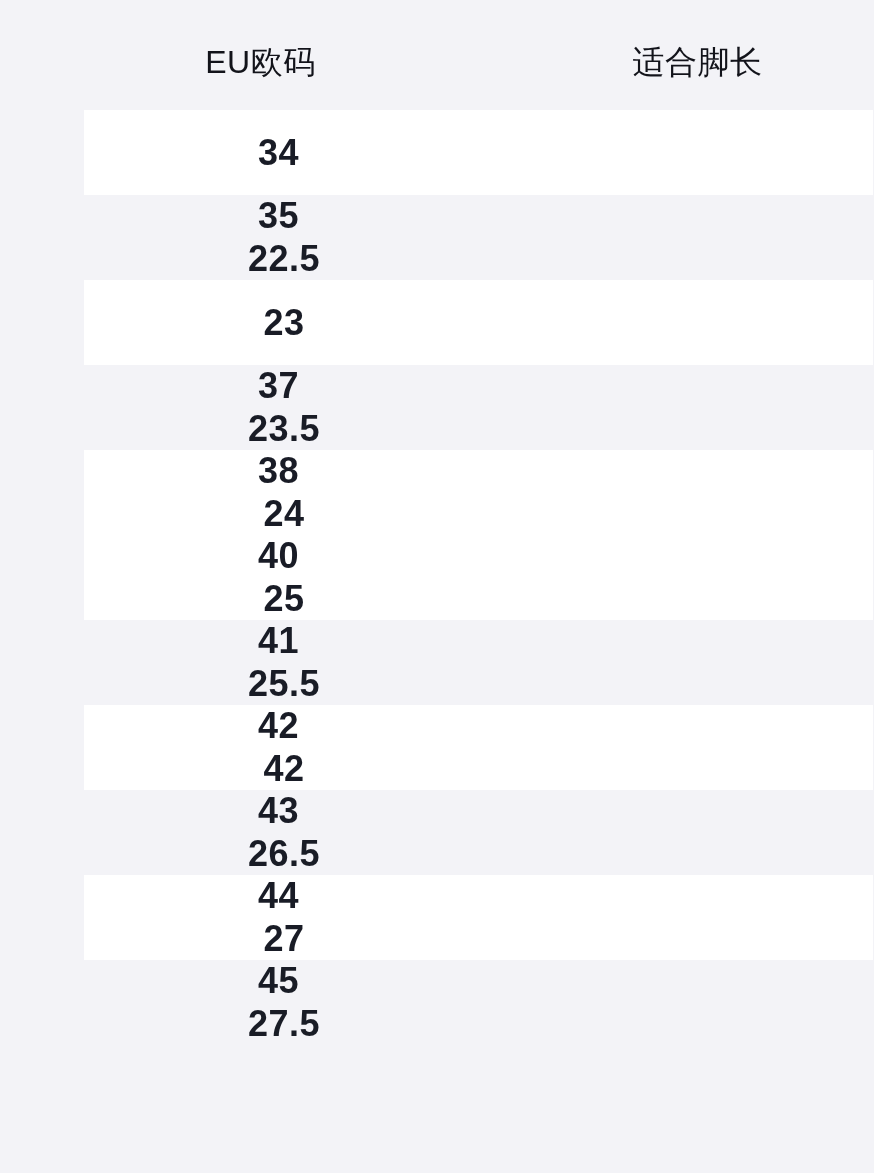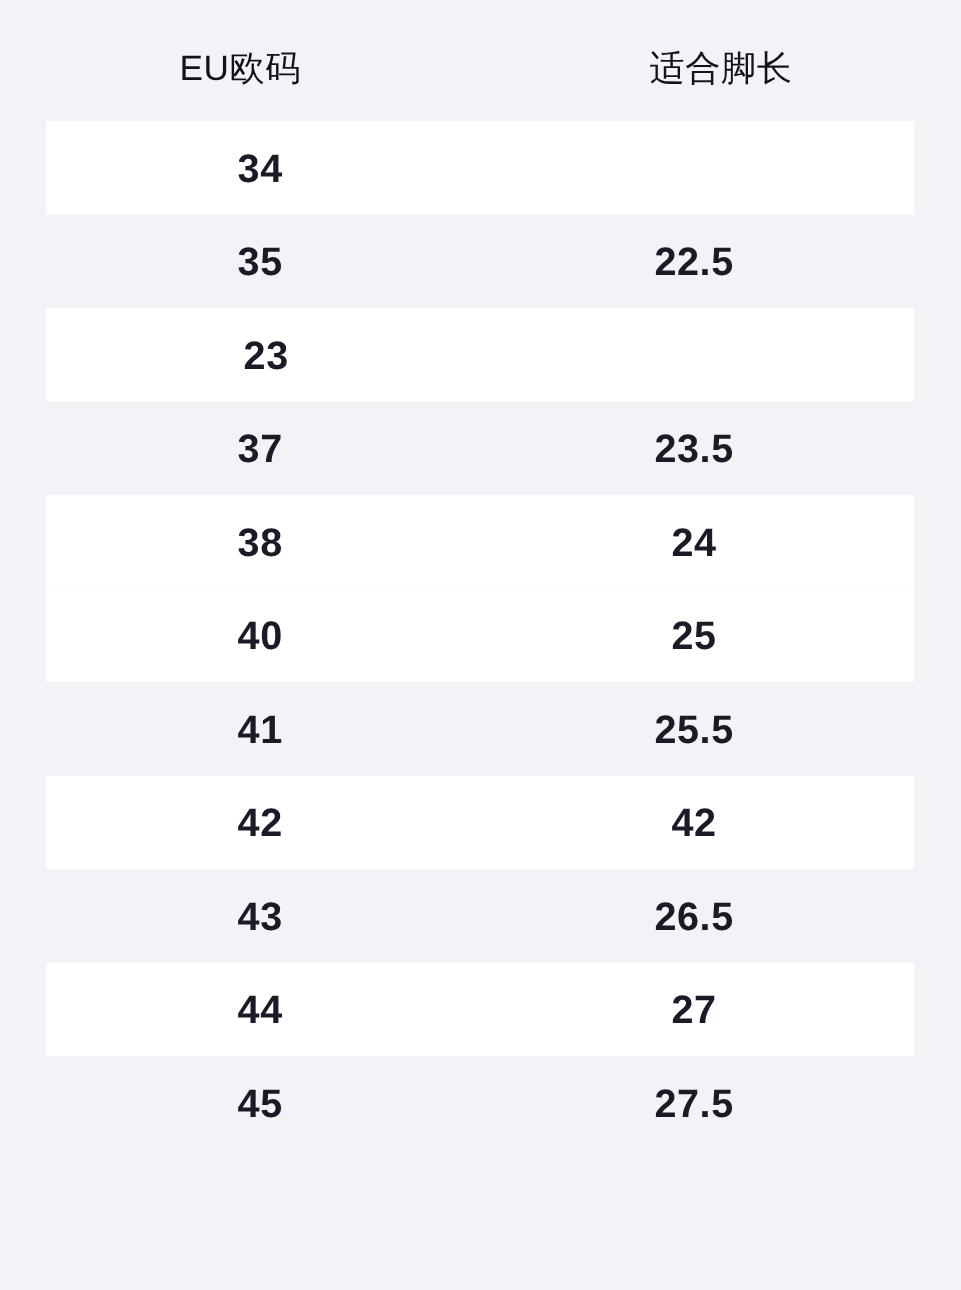--- a/index.html
+++ b/index.html
@@ -13,20 +13,21 @@
     font-family: "Liberation Sans", "DejaVu Sans", sans-serif;
     overflow: hidden;
   }
 
   .size-chart {
     width: 874px;
     height: 1173px;
     position: relative;
     background: #f3f3f7;
     box-sizing: border-box;
+    padding-left: 42px;
   }
 
   
   .chart-header {
     display: flex;
     width: 874px;
     height: 110px;
     align-items: center;
     box-sizing: border-box;
   }
@@ -57,20 +58,21 @@
     box-sizing: border-box;
     background: #f3f3f7;
   }
   .row .card {
     display: flex;
     width: 789px;
     height: 85px;
     margin-left: 42px;
     box-sizing: border-box;
     background: transparent;
+    flex-direction: column;
   }
   .row.odd .card {
     background: #ffffff;
   }
   .cell {
     display: flex;
     align-items: center;
     justify-content: center;
     height: 85px;
     font-size: 36px;

